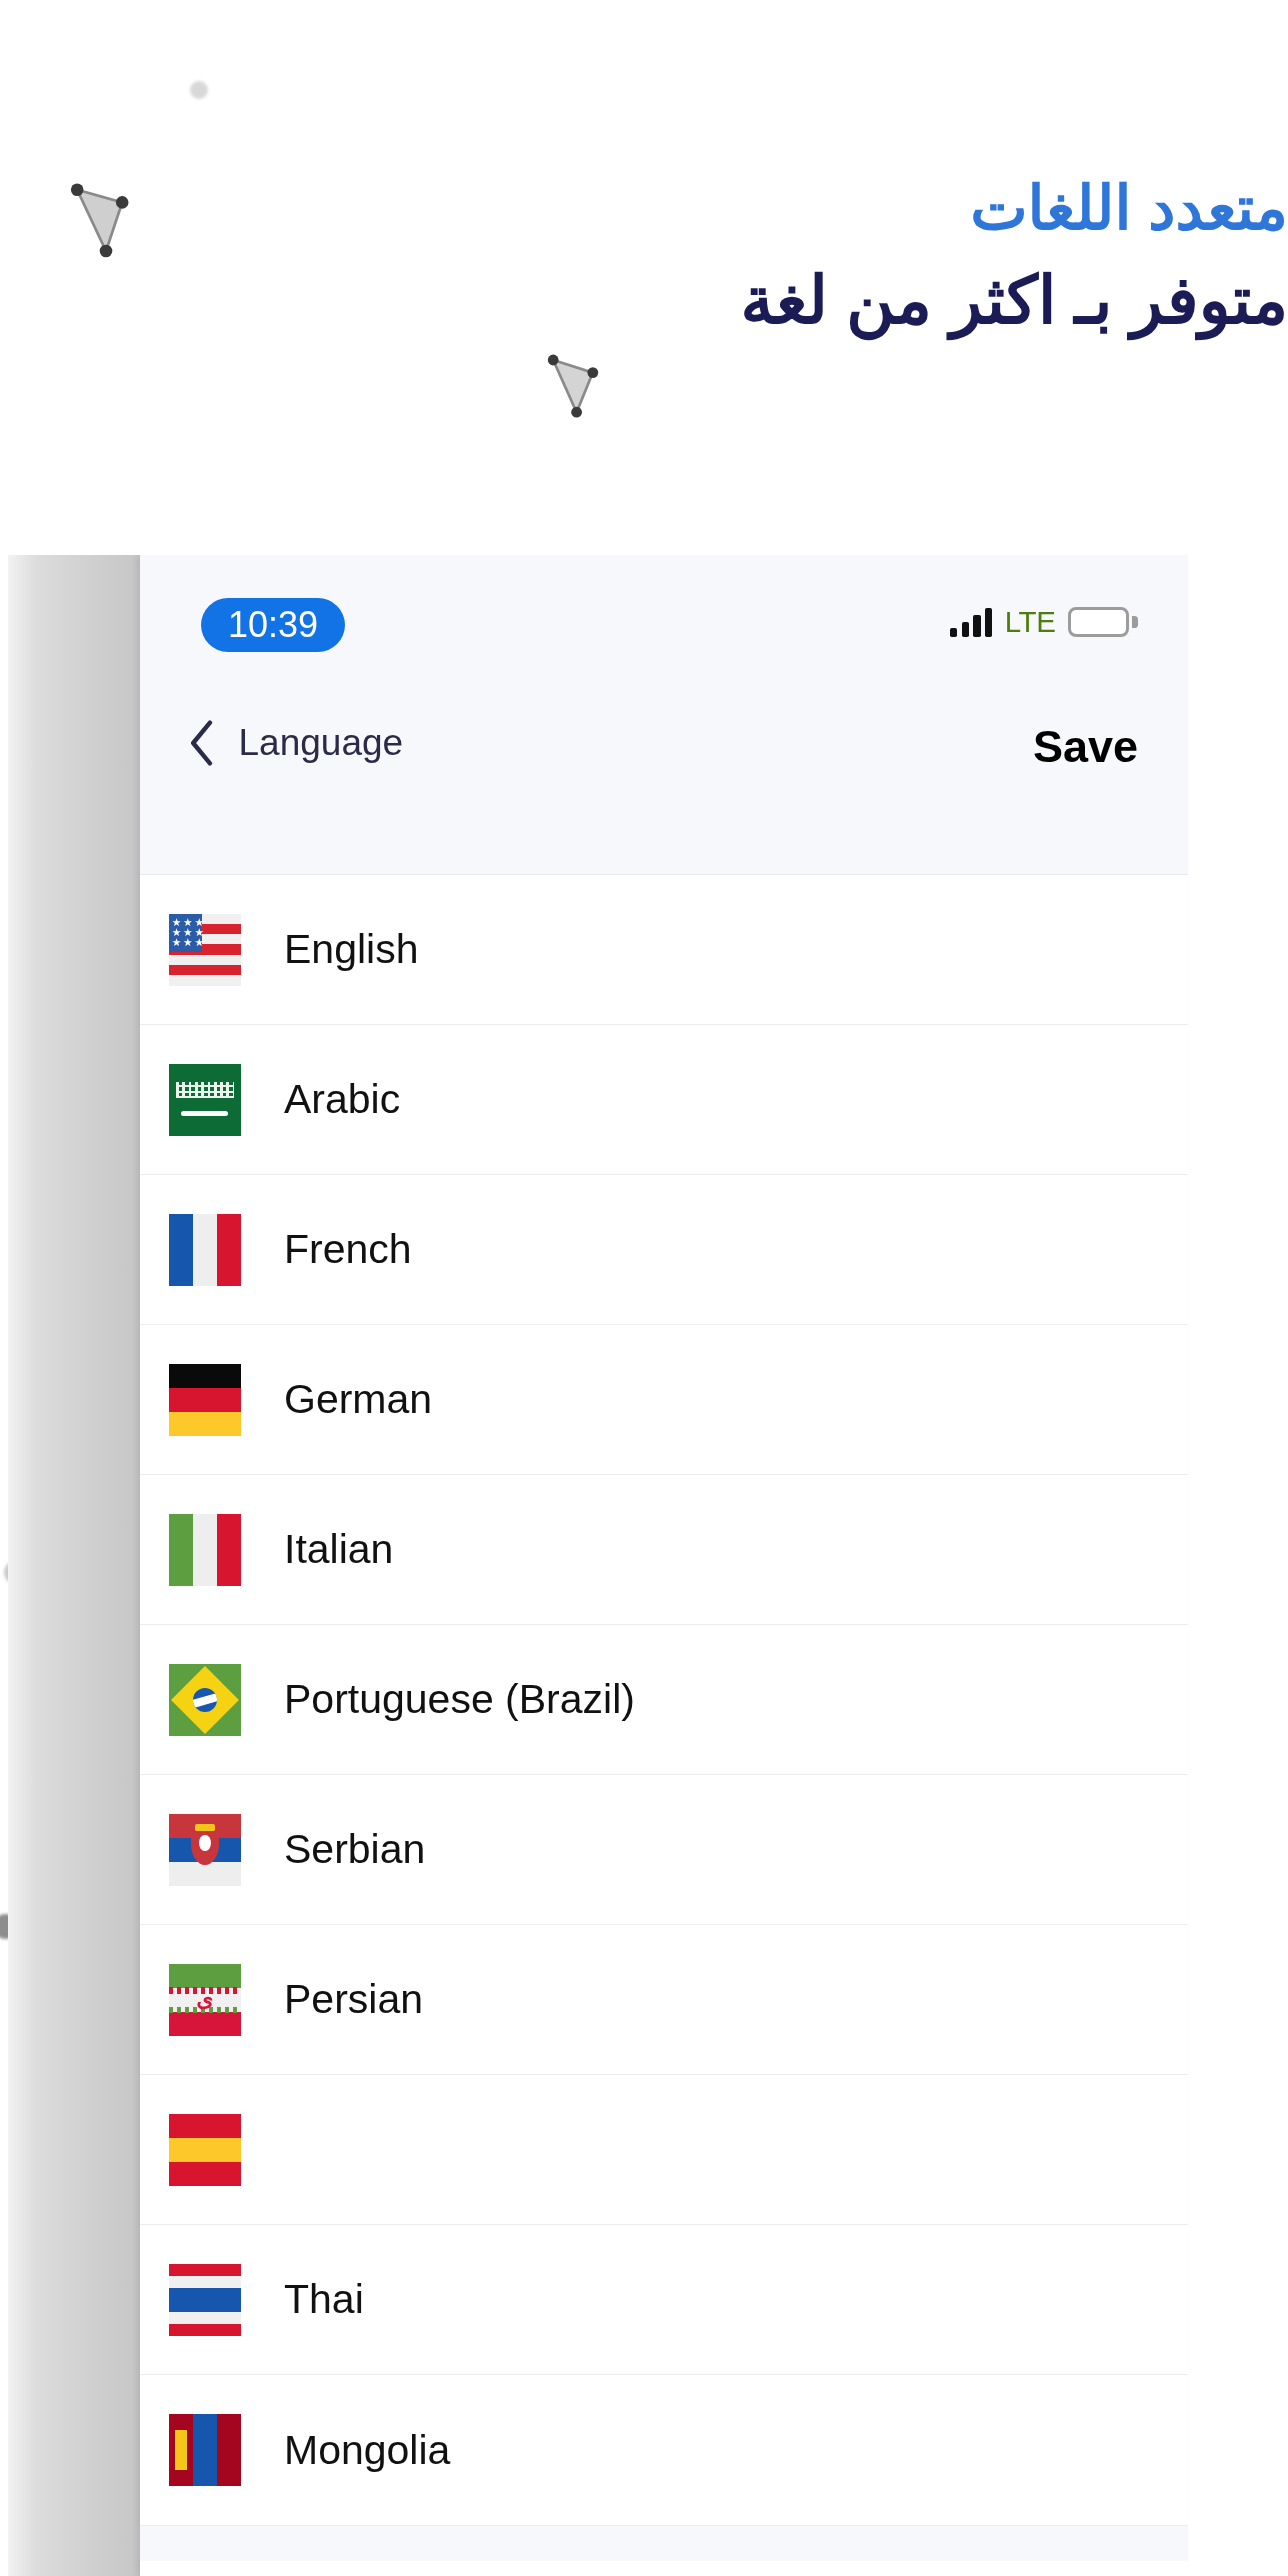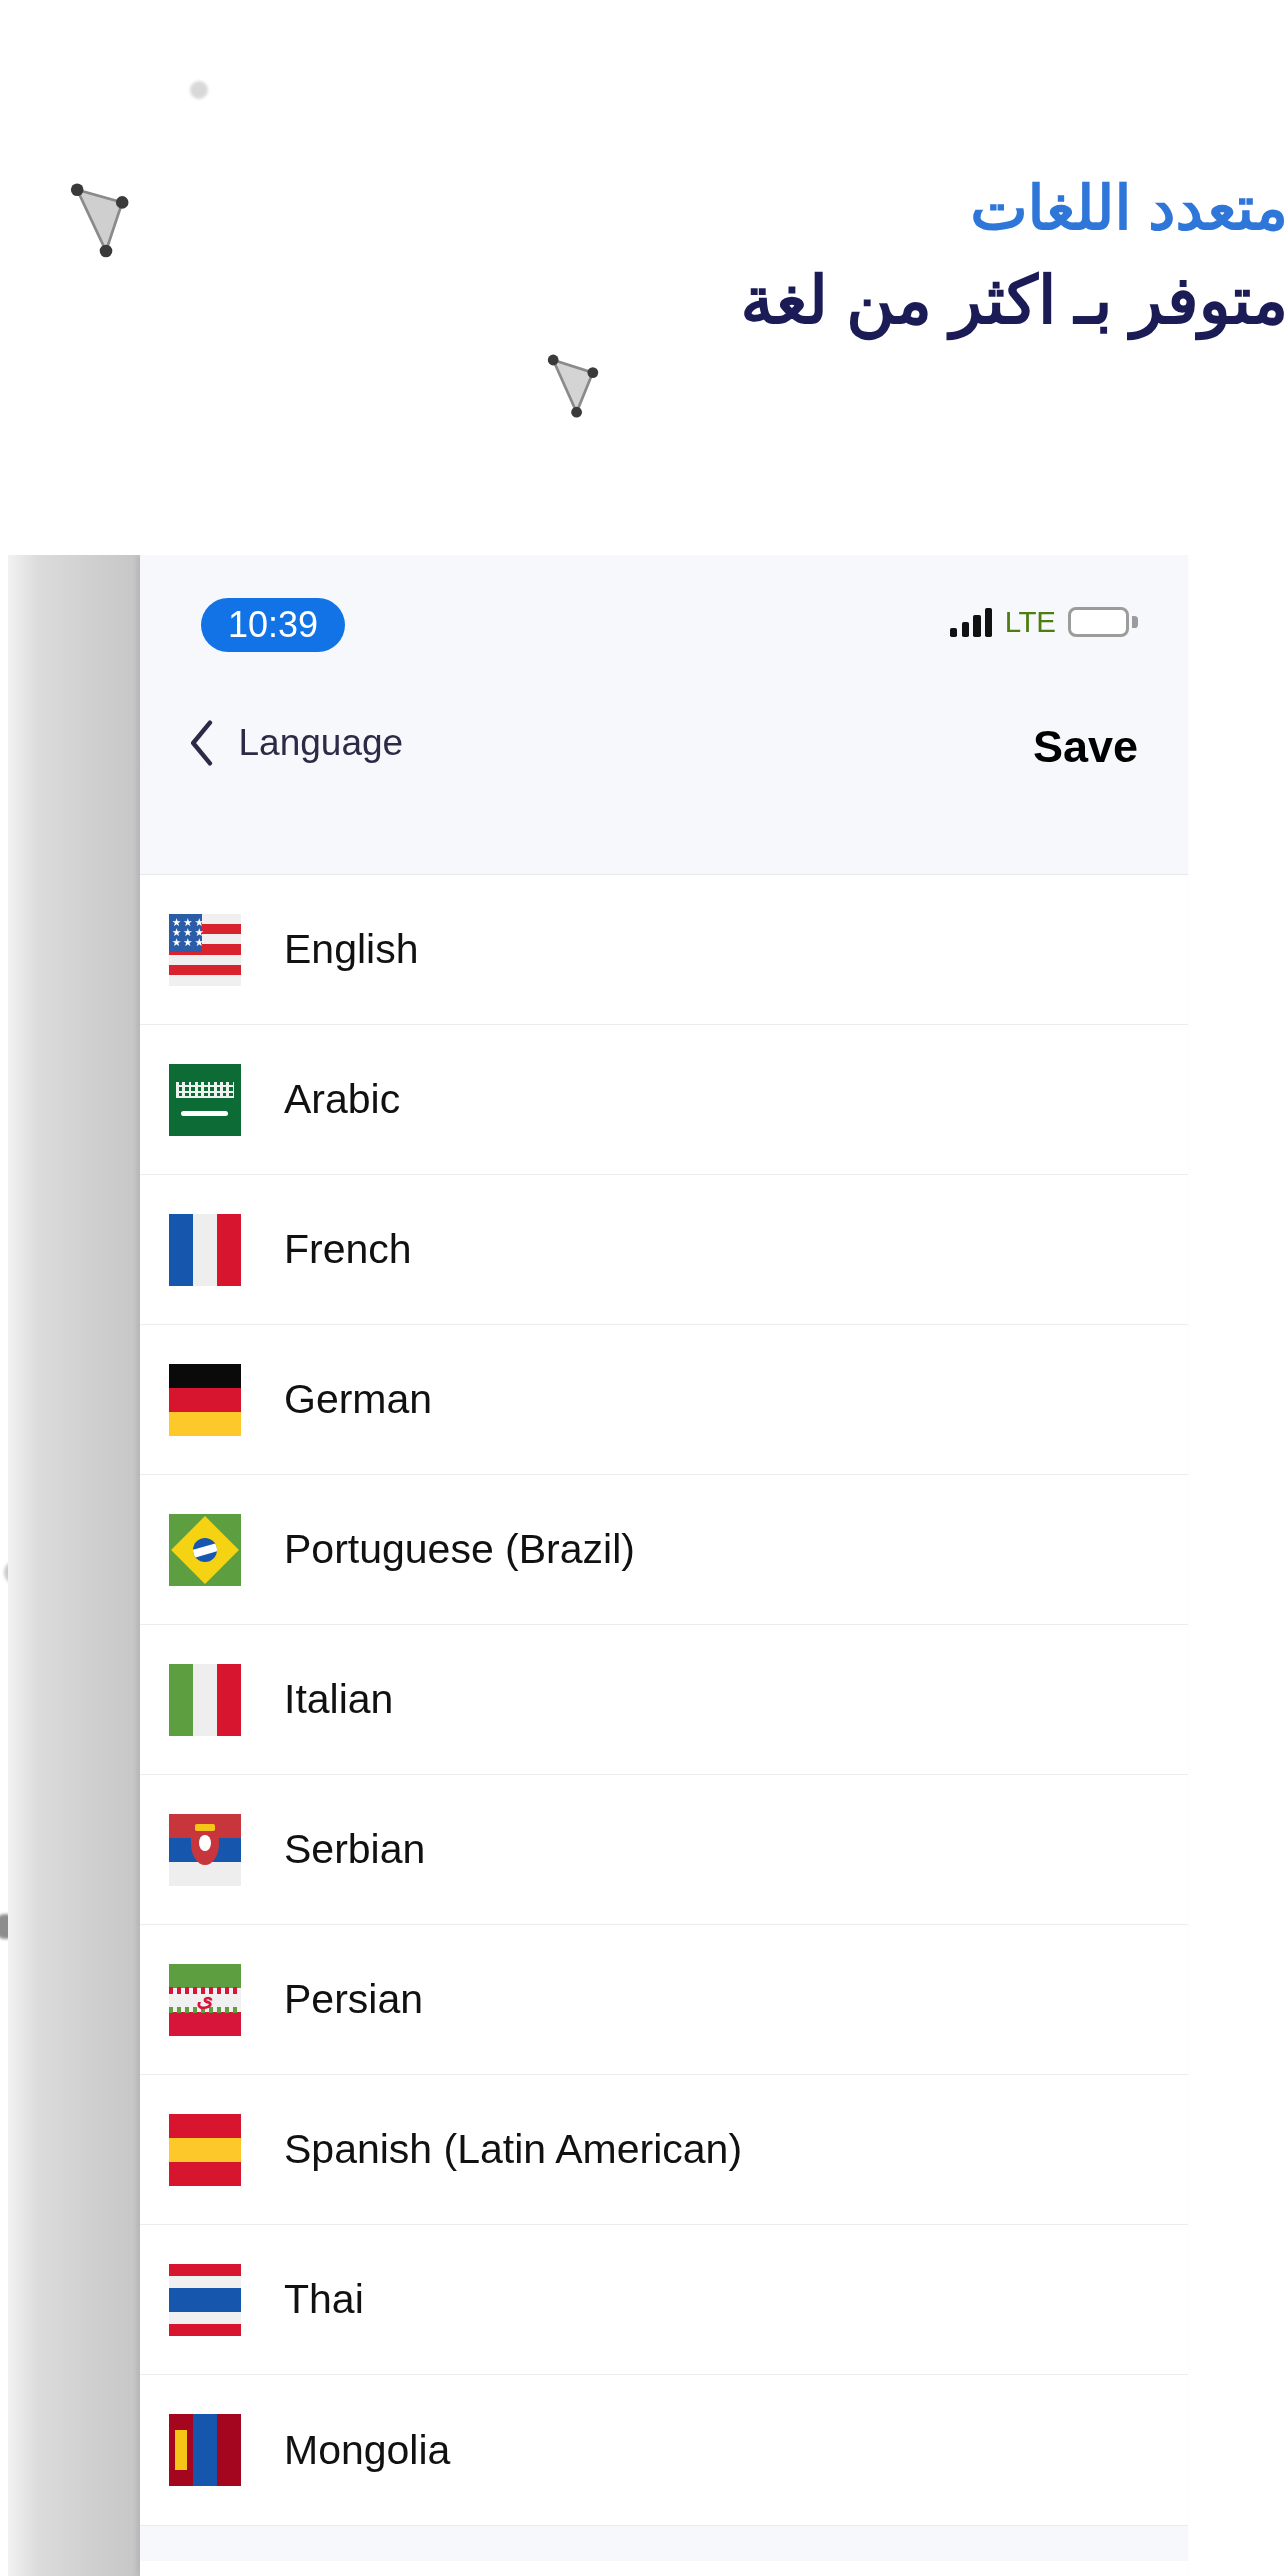--- a/index.html
+++ b/index.html
@@ -308,37 +308,37 @@
           <div class="flag flag-de">
             <div class="stripes-h">
               <span style="background:#0a0a0a"></span>
               <span style="background:#d8152e"></span>
               <span style="background:#fcc82a"></span>
             </div>
           </div>
           <span class="lang-label">German</span>
         </div>
         <div class="lang-row">
-          <div class="flag flag-br">
-            <div class="diamond"></div>
-            <div class="globe"></div>
-          </div>
-          <span class="lang-label">Portuguese (Brazil)</span>
-        </div>
-        <div class="lang-row">
           <div class="flag flag-it">
             <div class="stripes-v">
               <span style="background:#5d9e41"></span>
               <span style="background:#eeeeee"></span>
               <span style="background:#d8152e"></span>
             </div>
           </div>
           <span class="lang-label">Italian</span>
         </div>
         <div class="lang-row">
+          <div class="flag flag-br">
+            <div class="diamond"></div>
+            <div class="globe"></div>
+          </div>
+          <span class="lang-label">Portuguese (Brazil)</span>
+        </div>
+        <div class="lang-row">
           <div class="flag flag-rs">
             <div class="stripes-h">
               <span style="background:#c6363c"></span>
               <span style="background:#1656ad"></span>
               <span style="background:#eeeeee"></span>
             </div>
             <div class="rs-shield"></div>
             <div class="rs-crown"></div>
             <div class="rs-cross"></div>
           </div>
@@ -358,21 +358,20 @@
           <span class="lang-label">Persian</span>
         </div>
         <div class="lang-row">
           <div class="flag flag-es">
             <div class="stripes-h">
               <span style="background:#d8152e"></span>
               <span style="background:#fcc82a"></span>
               <span style="background:#d8152e"></span>
             </div>
           </div>
-          <span class="lang-label">Spanish (Latin American)</span>
         </div>
         <div class="lang-row">
           <div class="flag flag-th">
             <div class="stripes-h">
               <span style="background:#d8152e;flex:1"></span>
               <span style="background:#f0f0f0;flex:1"></span>
               <span style="background:#1656ad;flex:2"></span>
               <span style="background:#f0f0f0;flex:1"></span>
               <span style="background:#d8152e;flex:1"></span>
             </div>

